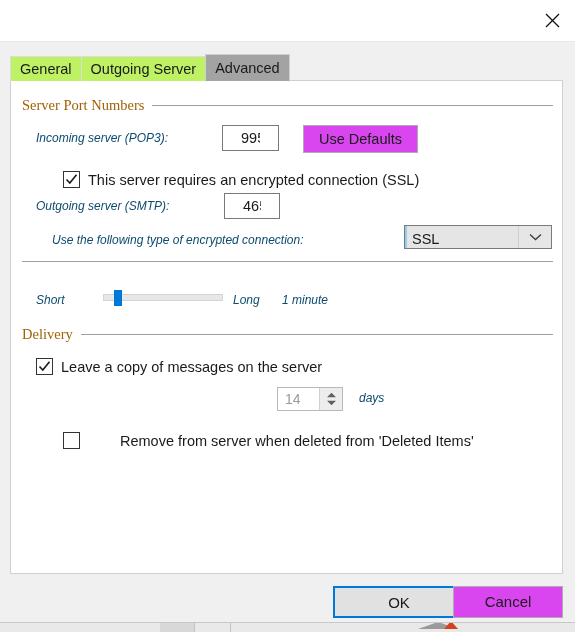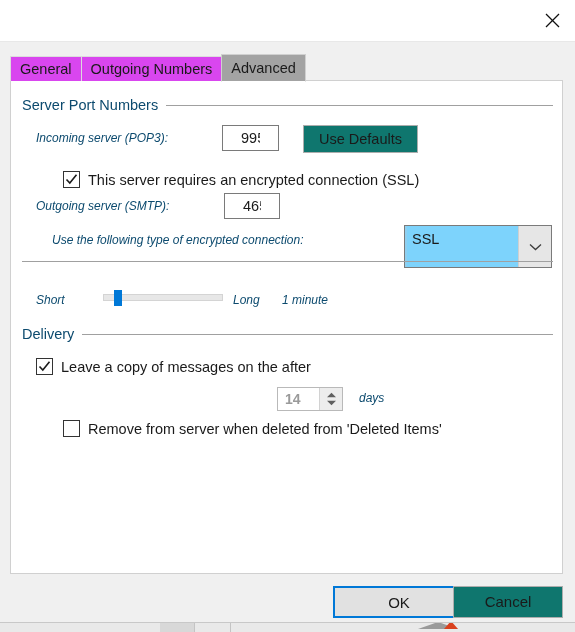--- a/index.html
+++ b/index.html
@@ -55,21 +55,21 @@
     top: 54px;
     height: 27px;
     display: flex;
     align-items: flex-end;
     z-index: 5;
   }
   .tab {
     height: 25px;
     line-height: 25px;
     padding: 0 9px;
-    background: #d946ef;
+    background: #bef264;
     border: 1px solid #dcdcdc;
     border-bottom: none;
     font-size: 14.5px;
     color: #1a1a1a;
     margin-right: -1px;
     white-space: nowrap;
     cursor: default;
     box-sizing: border-box;
   }
   .tab.active {
@@ -97,22 +97,23 @@
 
   
   .group-header {
     position: absolute;
     display: flex;
     align-items: center;
     white-space: nowrap;
   }
   .group-label {
     font-size: 14.5px;
-    color: #0c4a6e;
+    color: #a16207;
     padding-right: 8px;
+    font-family: Liberation Serif, serif;
   }
   .group-rule {
     height: 1px;
     background: #a0a0a0;
     flex: 1 1 auto;
   }
 
   
   .lbl {
     position: absolute;
@@ -134,41 +135,41 @@
     padding: 0 18px;
     line-height: 24px;
     height: 26px;
     outline: none;
   }
 
   
   .btn {
     position: absolute;
     box-sizing: border-box;
-    background: #0f766e;
+    background: #d946ef;
     border: 1px solid #adadad;
     font-family: "Liberation Sans", sans-serif;
     font-size: 14.5px;
     color: #1a1a1a;
     text-align: center;
     cursor: default;
     white-space: nowrap;
   }
   .btn.default {
     border: 2px solid #0078d7;
     background: #e1e1e1;
   }
 
   
   .combo {
     position: absolute;
     box-sizing: border-box;
     border: 1px solid #7a7a7a;
-    background: #7dd3fc;
-    height: 43px;
+    background: #e5e5e5;
+    height: 24px;
   }
   .combo .accent {
     position: absolute;
     left: 0; top: 0;
     width: 2px;
     height: 100%;
     background: #8fd0f0;
   }
   .combo .combo-value {
     position: absolute;
@@ -242,21 +243,20 @@
   }
 
   
   .spinner {
     position: absolute;
     box-sizing: border-box;
     border: 1px solid #b9b9b9;
     background: #ffffff;
     height: 24px;
     width: 66px;
-    font-weight: bold;
   }
   .spinner .sp-value {
     position: absolute;
     left: 7px;
     top: 0;
     line-height: 22px;
     font-size: 14px;
     color: #9a9a9a;
   }
   .spinner .sp-btns {
@@ -314,21 +314,21 @@
       <svg width="15" height="15" viewBox="0 0 15 15">
         <line x1="1" y1="1" x2="14" y2="14" stroke="#101010" stroke-width="1.2"></line>
         <line x1="14" y1="1" x2="1" y2="14" stroke="#101010" stroke-width="1.2"></line>
       </svg>
     </span>
   </div>
 </div>
 
 <div class="tabstrip">
   <div class="tab">General</div>
-  <div class="tab">Outgoing Numbers</div>
+  <div class="tab">Outgoing Server</div>
   <div class="tab active">Advanced</div>
 </div>
 
 <div class="tabpanel">
 
   <div class="group-header" style="left:11px; top:16px; width:531px;">
     <span class="group-label">Server Port Numbers</span>
     <span class="group-rule"></span>
   </div>
 
@@ -382,39 +382,39 @@
     <span class="group-label">Delivery</span>
     <span class="group-rule"></span>
   </div>
 
   <div class="cb-row" style="left:25px; top:277px;">
     <span class="cb-box">
       <svg width="13" height="13" viewBox="0 0 13 13" style="display: block;">
         <polyline points="1.5,6.5 4.8,10 11.5,1.8" fill="none" stroke="#1a1a1a" stroke-width="1.6"></polyline>
       </svg>
     </span>
-    <span class="cb-label">Leave a copy of messages on the after</span>
+    <span class="cb-label">Leave a copy of messages on the server</span>
   </div>
 
 
   <div class="spinner" style="left:266px; top:306px;">
     <span class="sp-value">14</span>
     <span class="sp-btns">
       <svg width="11" height="6" viewBox="0 0 11 6">
         <polygon points="5.5,0.8 10,5.2 1,5.2" fill="#606060"></polygon>
       </svg>
       <svg width="11" height="6" viewBox="0 0 11 6" style="margin-top:2px;">
         <polygon points="5.5,5.2 10,0.8 1,0.8" fill="#606060"></polygon>
       </svg>
     </span>
   </div>
 
   <div class="lbl" style="left:348px; top:310px;">days</div>
 
-  <div class="cb-row" style="left:52px; top:339px;">
+  <div class="cb-row" style="left:52px; top:351px;gap:32px;">
     <span class="cb-box"></span>
     <span class="cb-label">Remove from server when deleted from 'Deleted Items'</span>
   </div>
 
 </div>
 
 <div class="btn default footer-btn" style="left:333px; top:586px; width:132px;">OK</div>
 
 <div class="btn footer-btn" style="left:453px; top:586px; width:110px;">Cancel</div>
 

